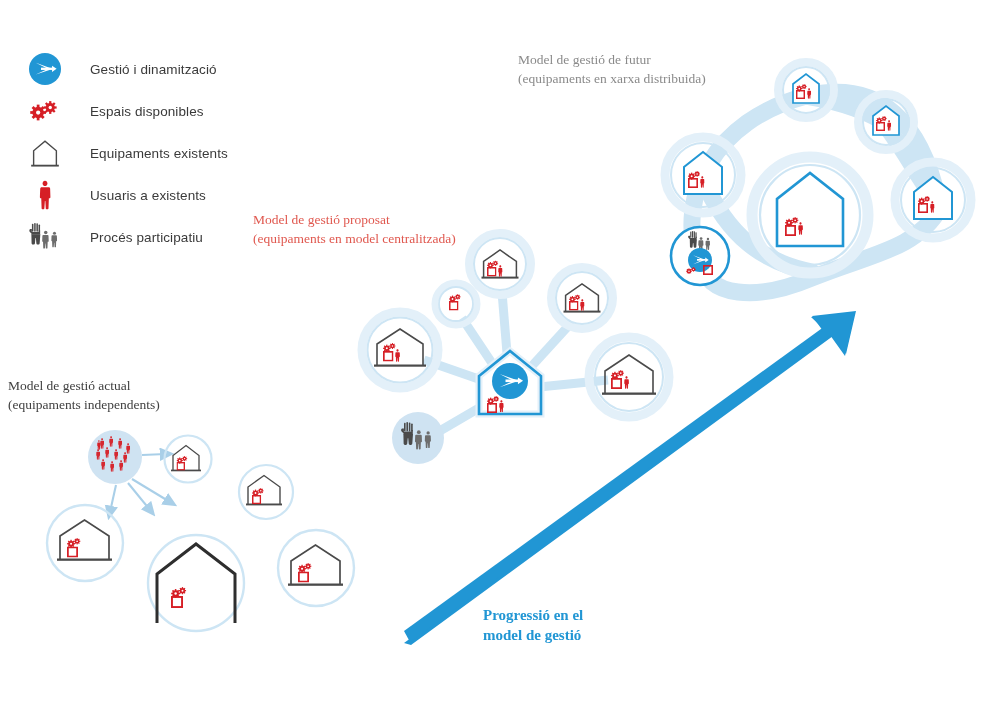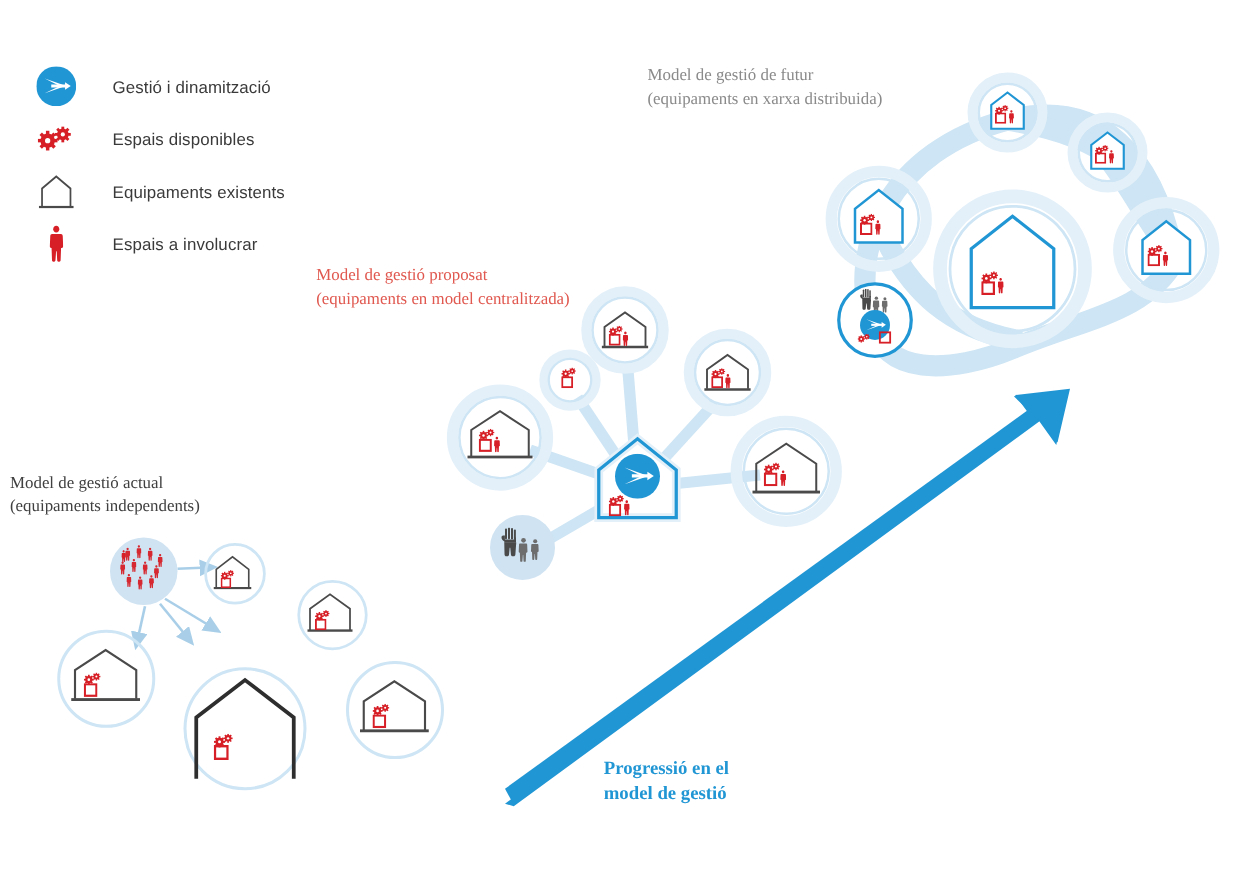--- a/index.html
+++ b/index.html
@@ -392,23 +392,31 @@
       <span class="legend-lbl">Equipaments existents</span>
     </div>
 
 
     <div class="legend-row">
       <span class="legend-ico">
         <svg width="12" height="30" viewBox="0 0 10 26">
             <use href="#sym-person" width="10" height="26"></use>
           </svg>
       </span>
-      <span class="legend-lbl">Espais a involucrar</span>
+      <span class="legend-lbl">Usuaris a existents</span>
     </div>
 
+    <div class="legend-row">
+      <span class="legend-ico">
+        <svg width="32" height="28" viewBox="0 0 34 30">
+            <use href="#sym-hands" width="34" height="30"></use>
+          </svg>
+      </span>
+      <span class="legend-lbl">Procés participatiu</span>
+    </div>
   </div>
 
   <div class="cap cap-actual">Model de gestió actual
 (equipaments independents)</div>
   <div class="cap cap-proposat">Model de gestió proposat
 (equipaments en model centralitzada)</div>
   <div class="cap cap-futur">Model de gestió de futur
 (equipaments en xarxa distribuida)</div>
 
   <div class="arrow-label">Progressió en el

